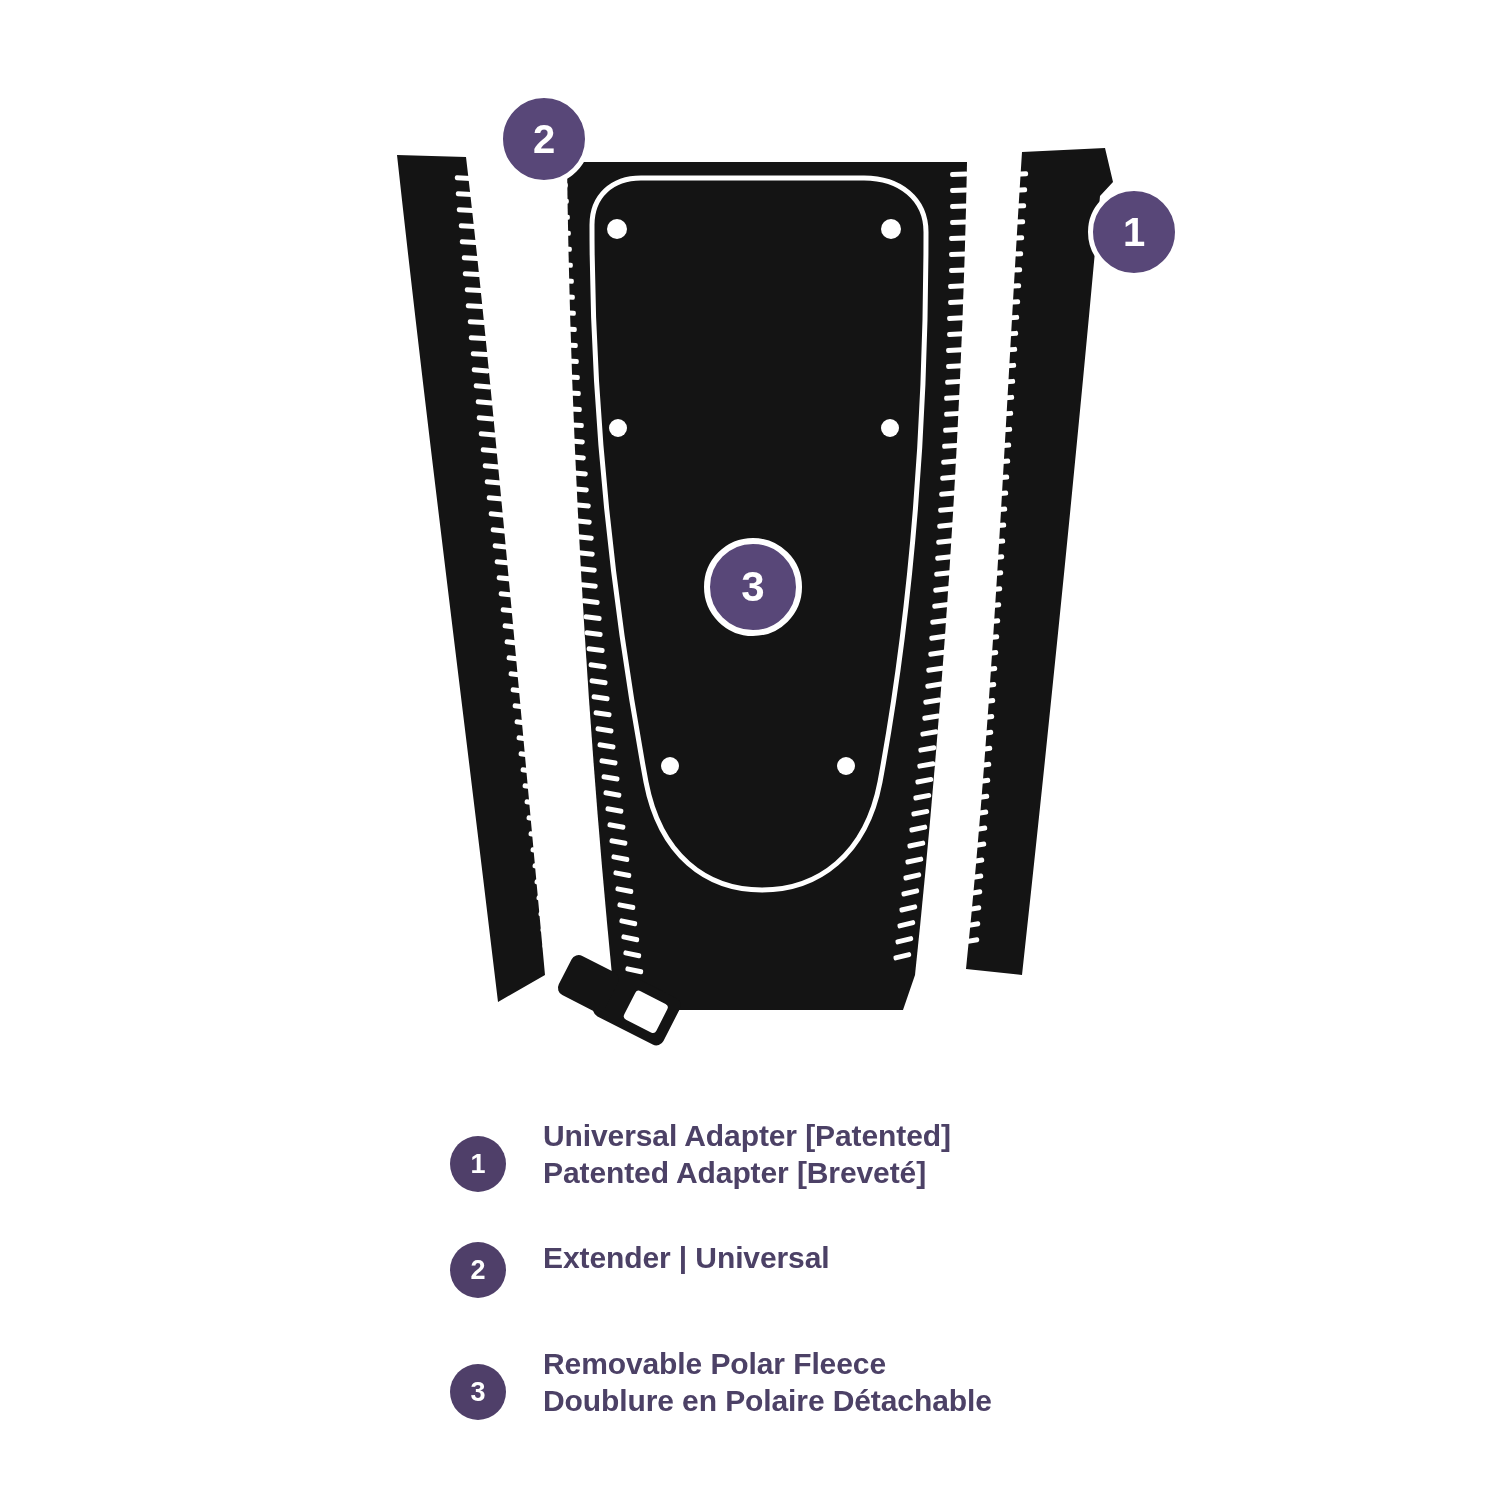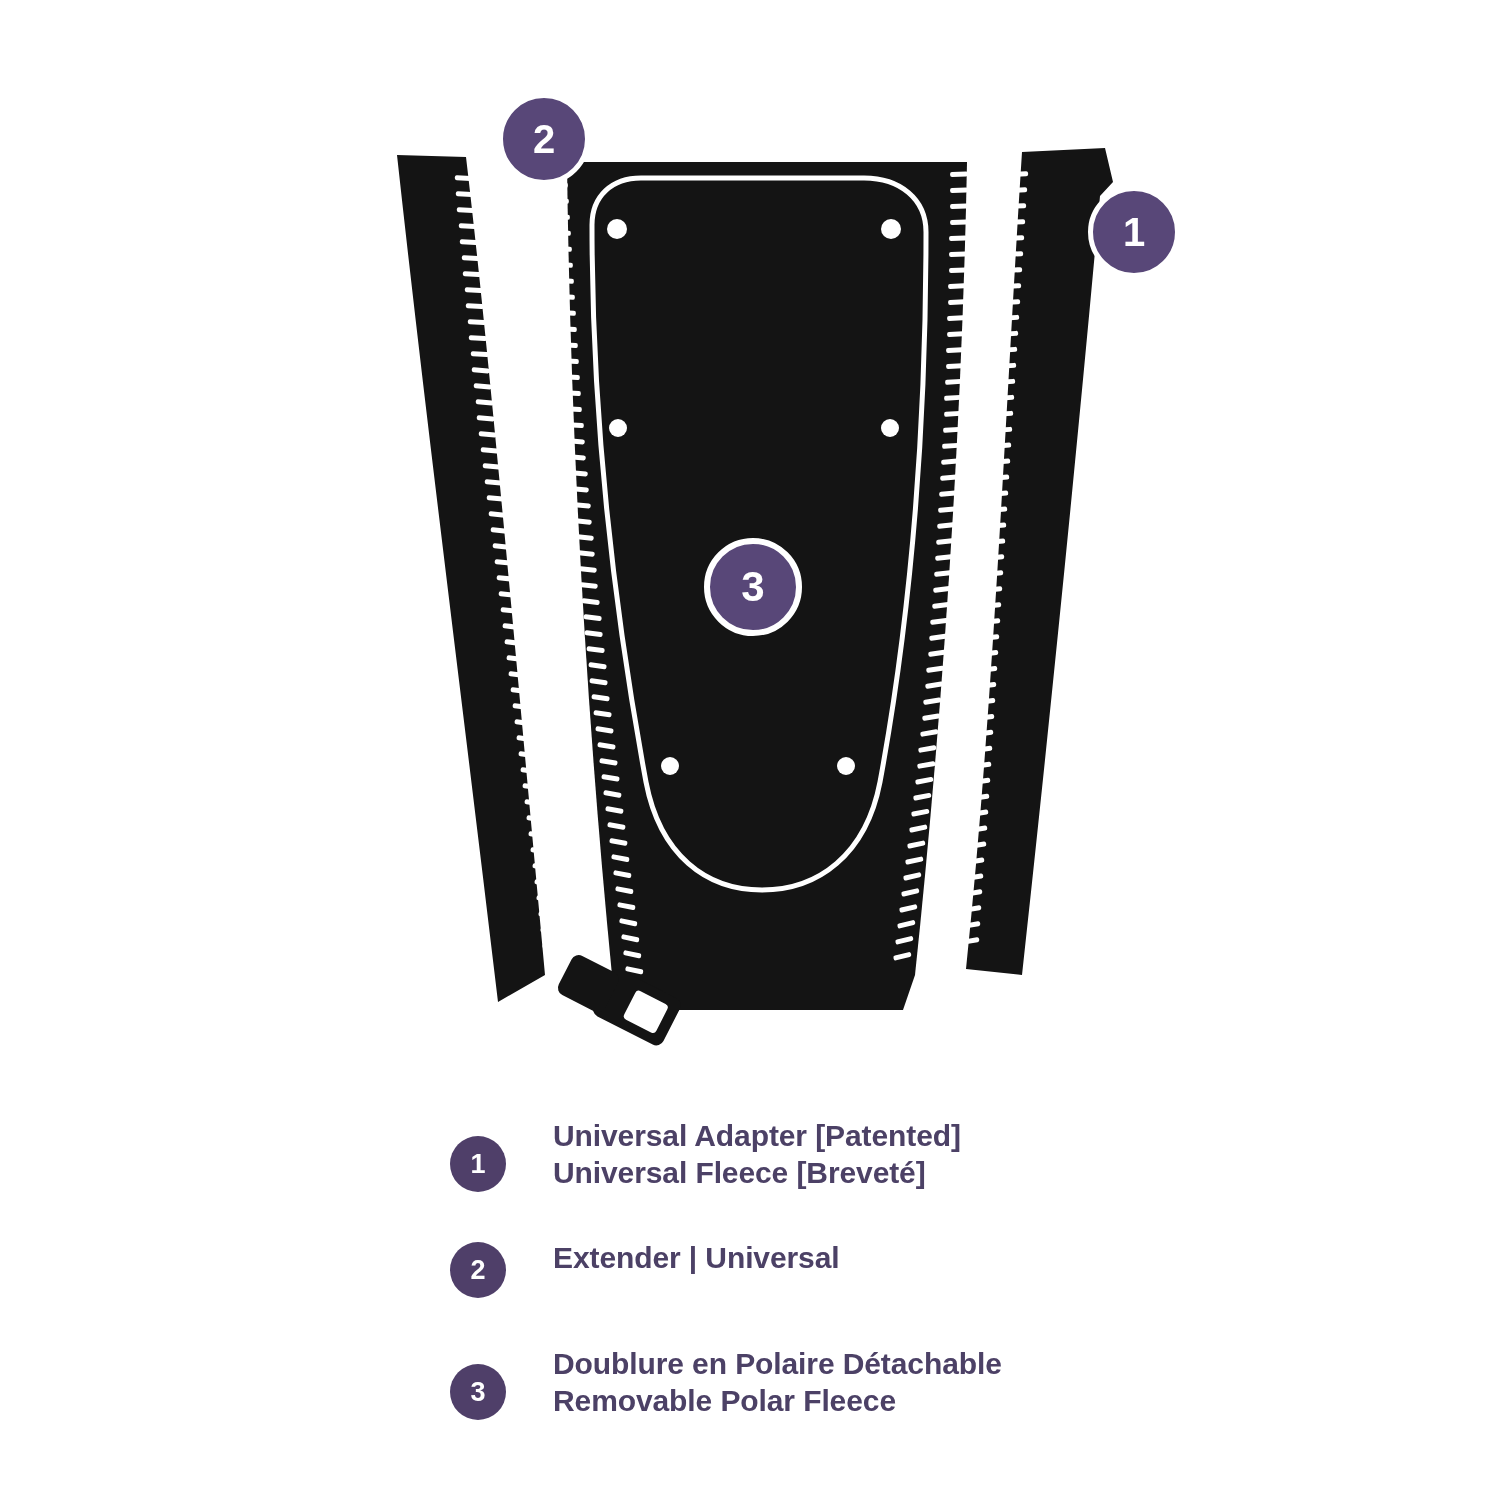--- a/index.html
+++ b/index.html
@@ -89,21 +89,21 @@
     display: flex;
     align-items: center;
     justify-content: center;
     font-size: 27px;
     font-weight: 700;
     font-family: "Liberation Sans", sans-serif;
     line-height: 1;
     margin-top: 2px;
   }
   .legend-text {
-    margin-left: 47px;
+    margin-left: 37px;
     color: #4c4166;
     font-size: 30px;
     font-weight: 700;
     line-height: 1.22;
     letter-spacing: -0.1px;
     font-family: "Liberation Sans", sans-serif;
     white-space: nowrap;
   }
   .legend-text .line { display: block; }
   .legend-row.r1 .legend-badge { margin-top: 18px; }
@@ -387,33 +387,33 @@
     <div class="callout callout-2">2</div>
     <div class="callout callout-3">3</div>
   </div>
 
   <div class="legend">
 
     <div class="legend-row r1">
       <div class="legend-badge">1</div>
       <div class="legend-text">
         <span class="line">Universal Adapter [Patented]</span>
-        <span class="line">Universal Fleece [Breveté]</span>
+        <span class="line">Patented Adapter [Breveté]</span>
       </div>
     </div>
 
     <div class="legend-row r2">
       <div class="legend-badge">2</div>
       <div class="legend-text">
         <span class="line">Extender | Universal</span>
       </div>
     </div>
 
     <div class="legend-row r3">
       <div class="legend-badge">3</div>
       <div class="legend-text">
+        <span class="line">Removable Polar Fleece</span>
         <span class="line">Doublure en Polaire Détachable</span>
-        <span class="line">Removable Polar Fleece</span>
       </div>
     </div>
 
   </div>
 </div>
 
 </body></html>

